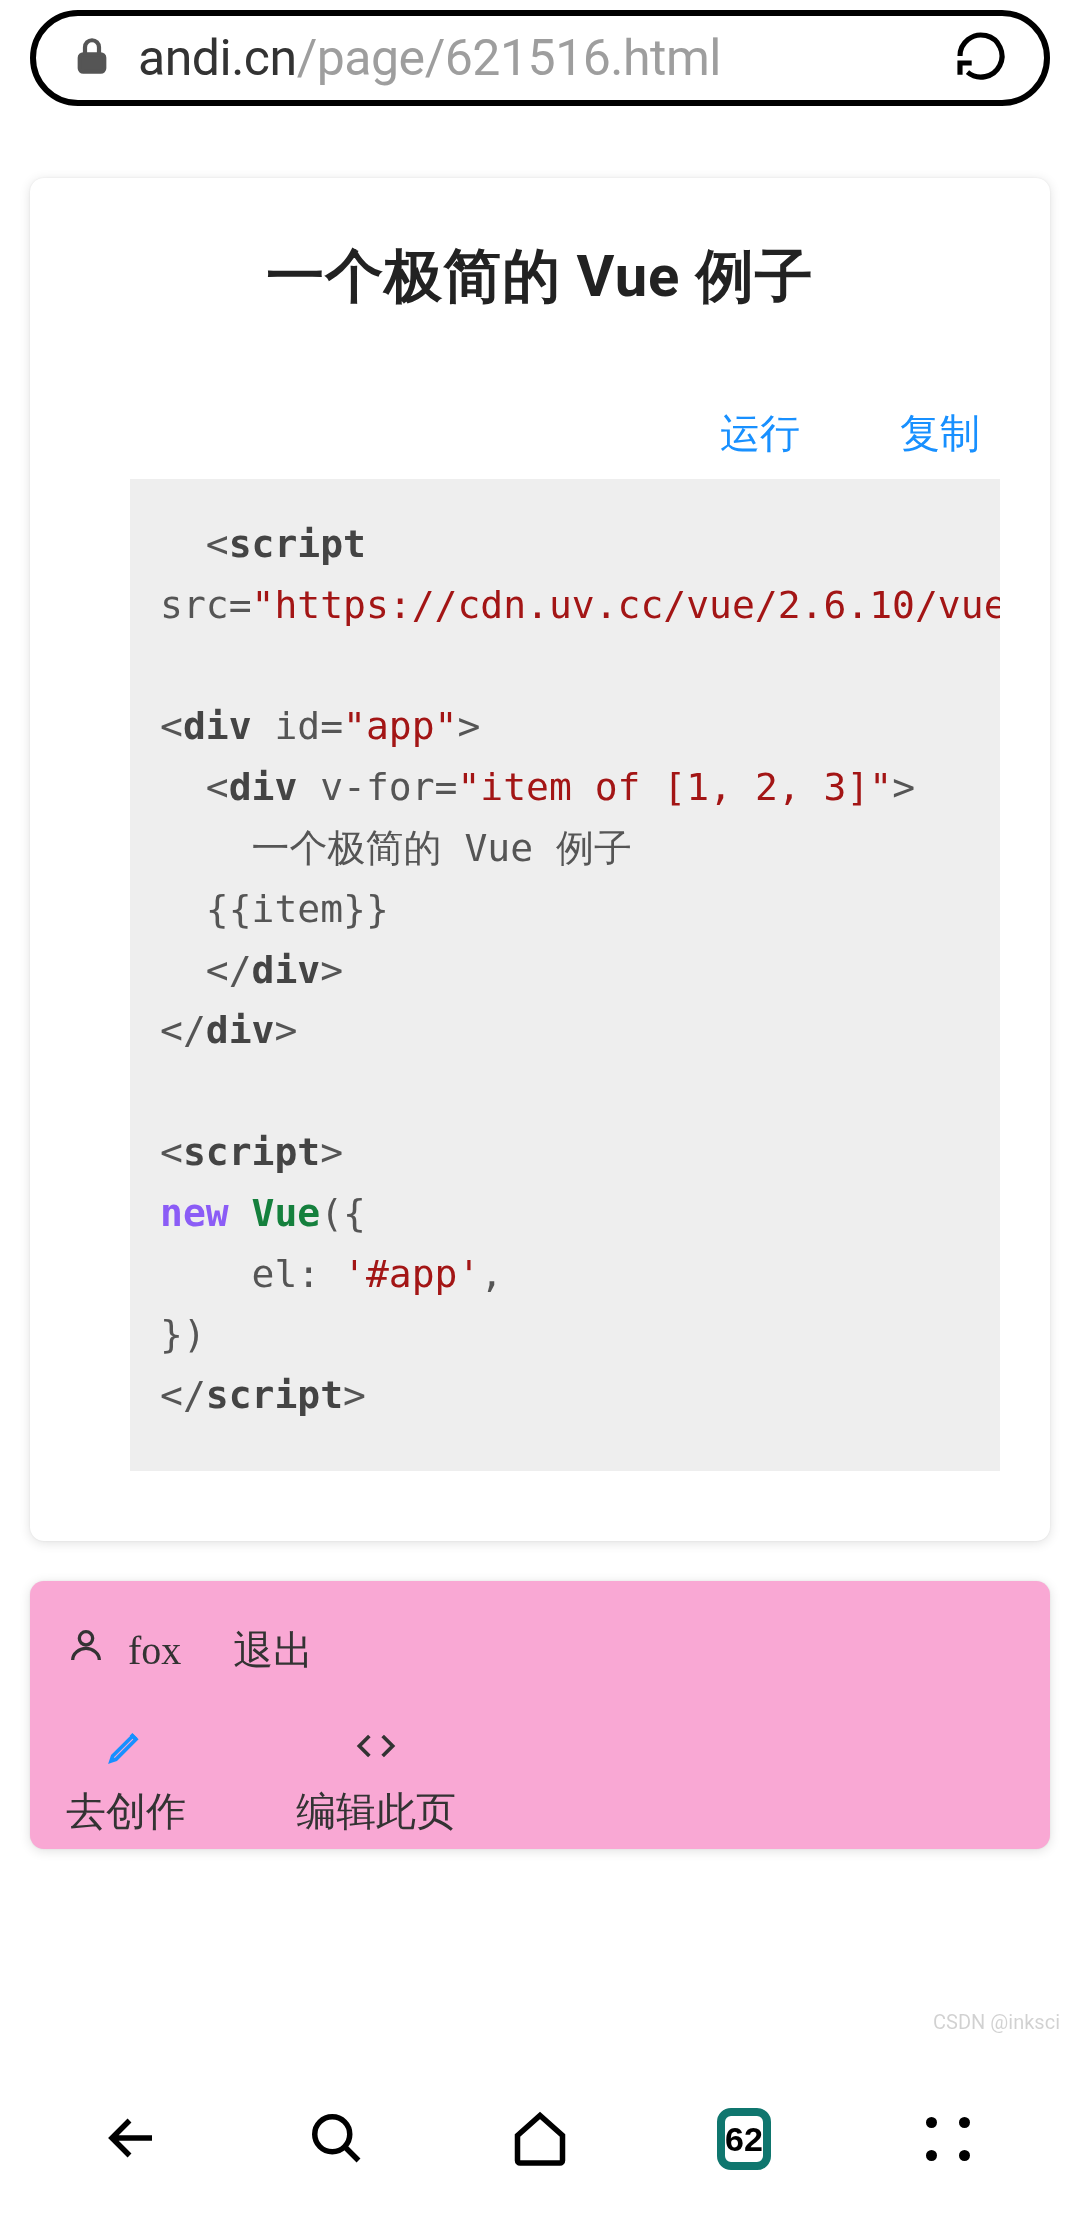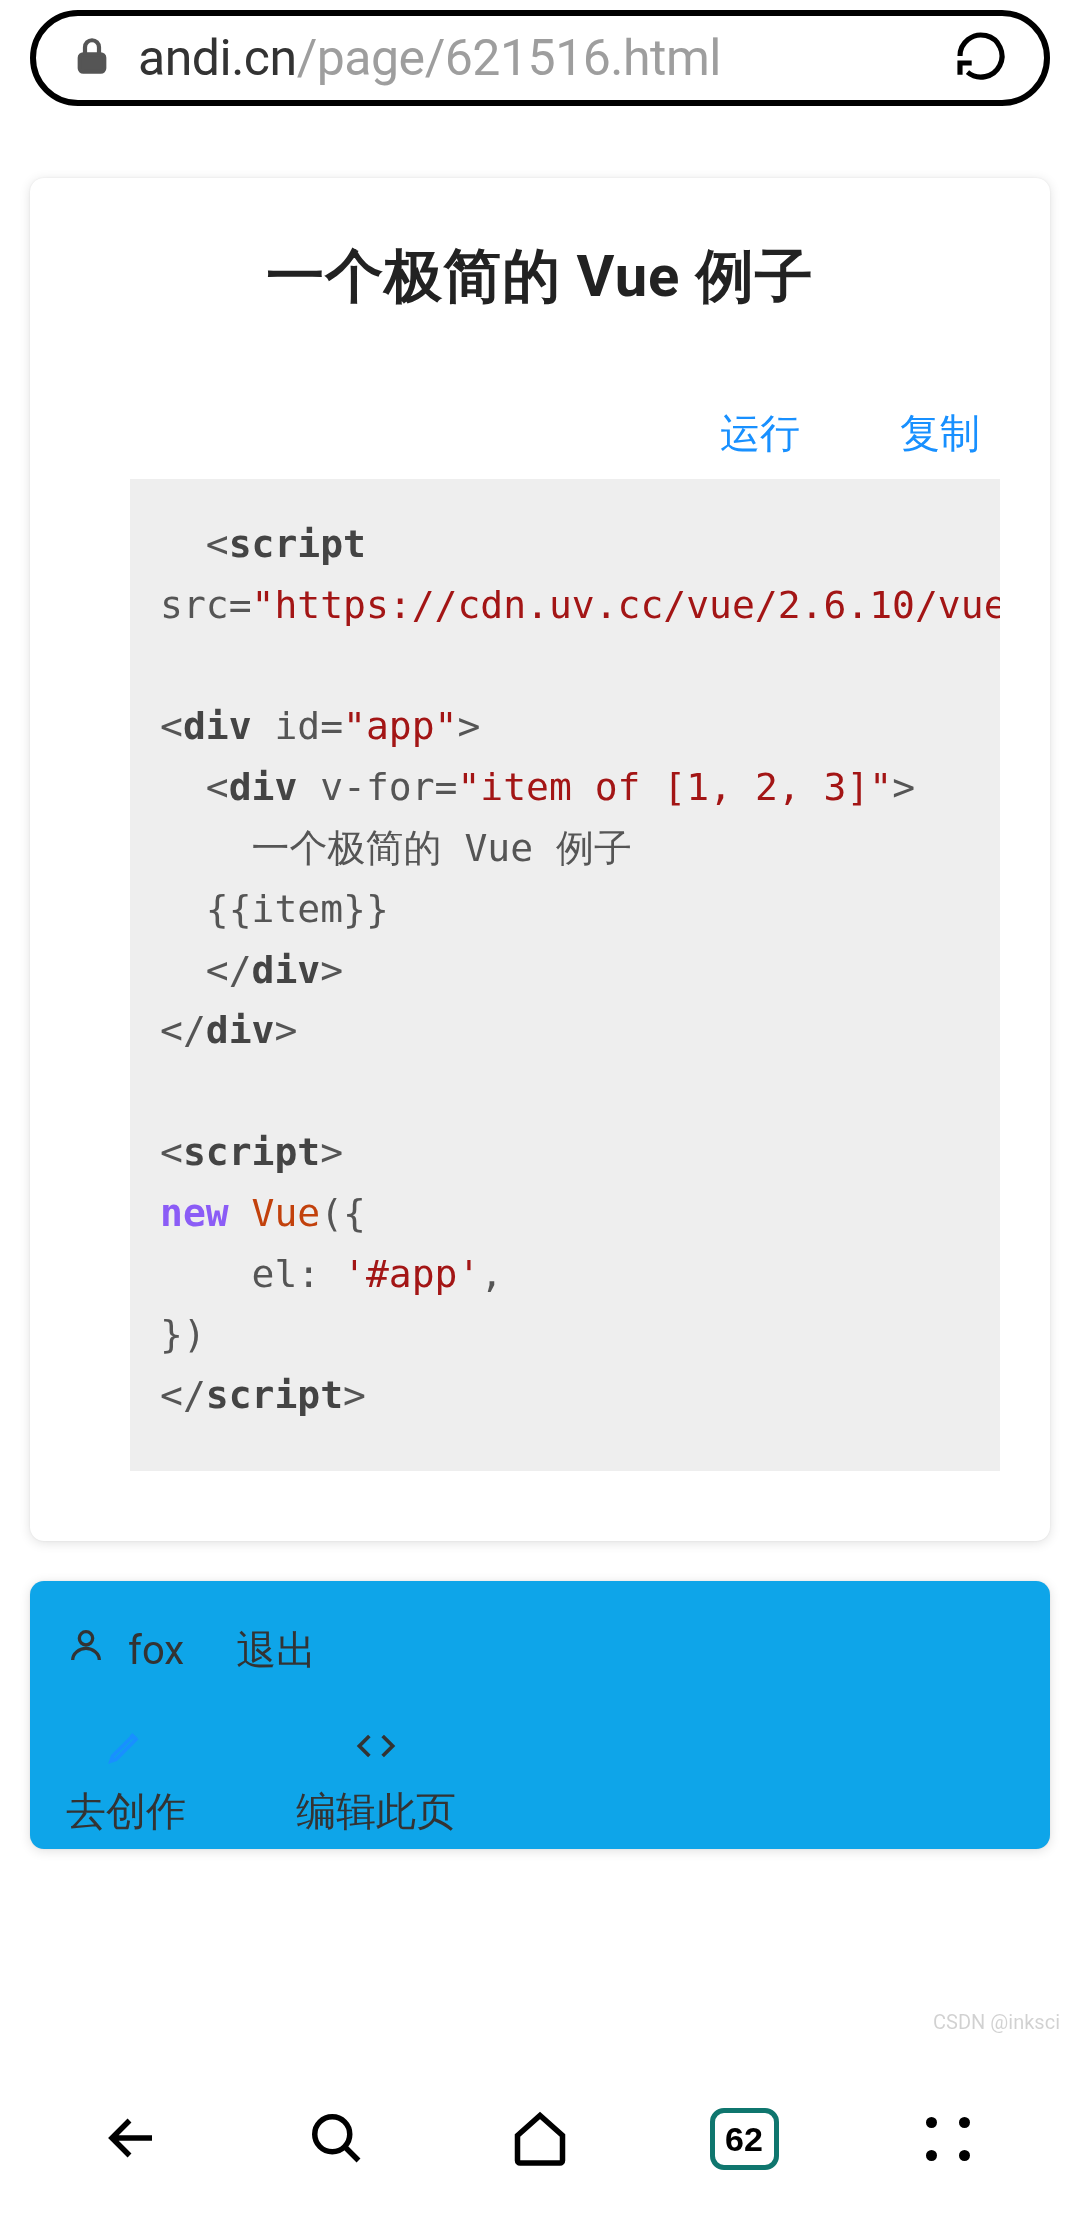--- a/index.html
+++ b/index.html
@@ -79,29 +79,30 @@
       font-size: 38px;
       line-height: 1.6;
       color: #555;
       white-space: pre;
       overflow: hidden;
     }
     .code-block .tag { color: #444; font-weight: 700; }
     .code-block .attr { color: #555; }
     .code-block .str { color: #a31515; }
     .code-block .kw { color: #8b5cf6; font-weight: 700; }
-    .code-block .cls { color: #c2410c; font-weight: 400; }
+    .code-block .cls { color: #15803d; font-weight: 700; }
     .code-block .punc { color: #555; }
 
     
     .user-card {
-      background: #0ea5e9;
+      background: #f9a8d4;
       border-radius: 14px;
       box-shadow: 0 2px 12px rgba(0,0,0,0.12), 0 0 2px rgba(0,0,0,0.08);
       padding: 42px 36px 10px 36px;
+      font-family: Liberation Serif, serif;
     }
     .user-row {
       display: flex;
       align-items: center;
       gap: 22px;
       margin-bottom: 48px;
       font-size: 40px;
       color: #333;
     }
     .user-row svg { width: 40px; height: 40px; flex-shrink: 0; }
@@ -146,23 +147,23 @@
       border: none;
       cursor: pointer;
       width: 80px;
       height: 80px;
       display: flex;
       align-items: center;
       justify-content: center;
     }
     .nav-btn svg { width: 60px; height: 60px; }
     .tab-counter {
-      width: 69px;
+      width: 54px;
       height: 62px;
-      border: 5px solid #0f766e;
+      border: 8px solid #0f766e;
       border-radius: 14px;
       display: flex;
       align-items: center;
       justify-content: center;
       font-size: 34px;
       font-weight: 700;
     }
     .menu-dots {
       display: grid;
       grid-template-columns: 1fr 1fr;

